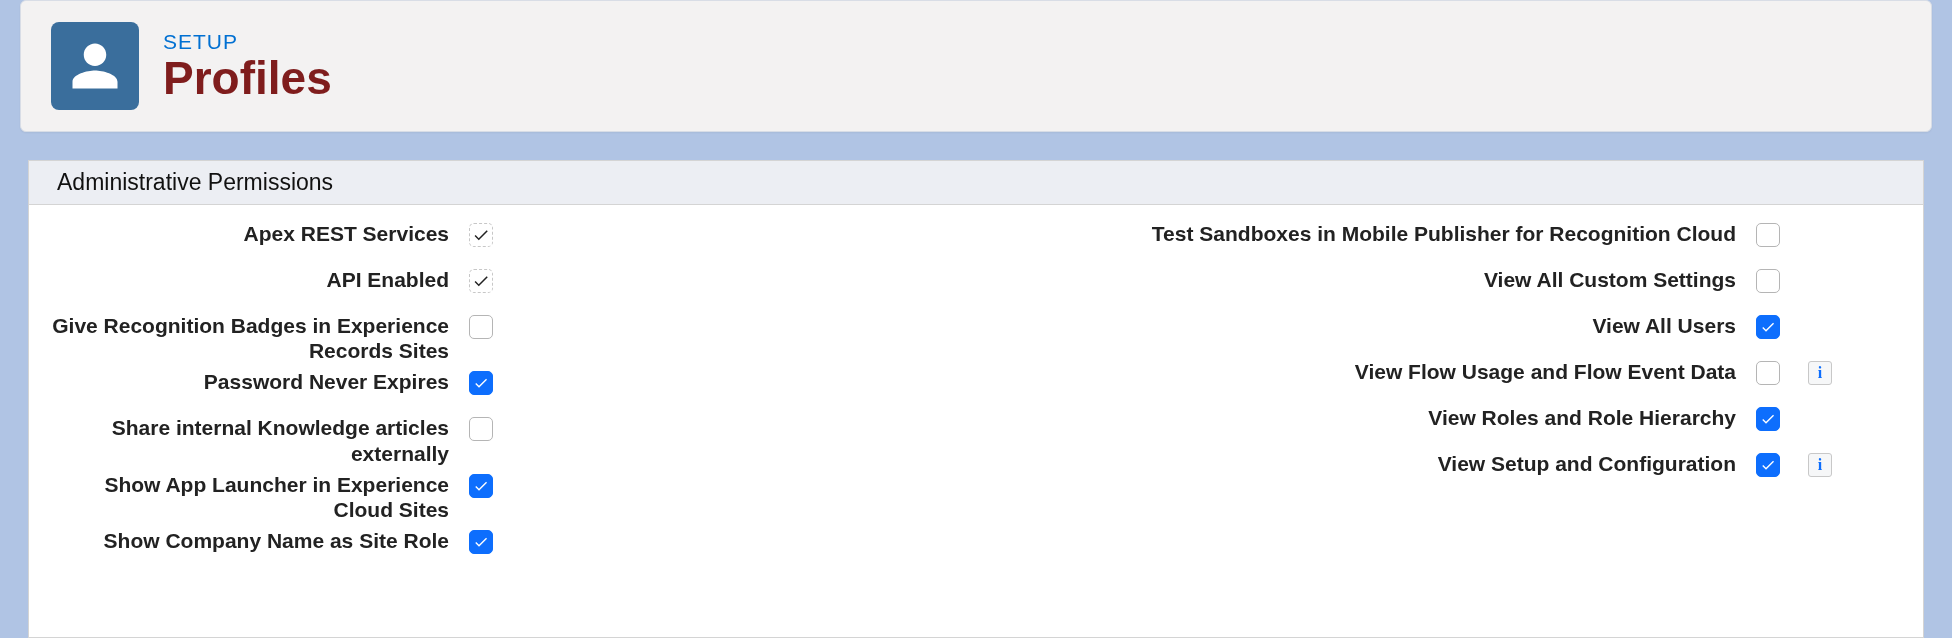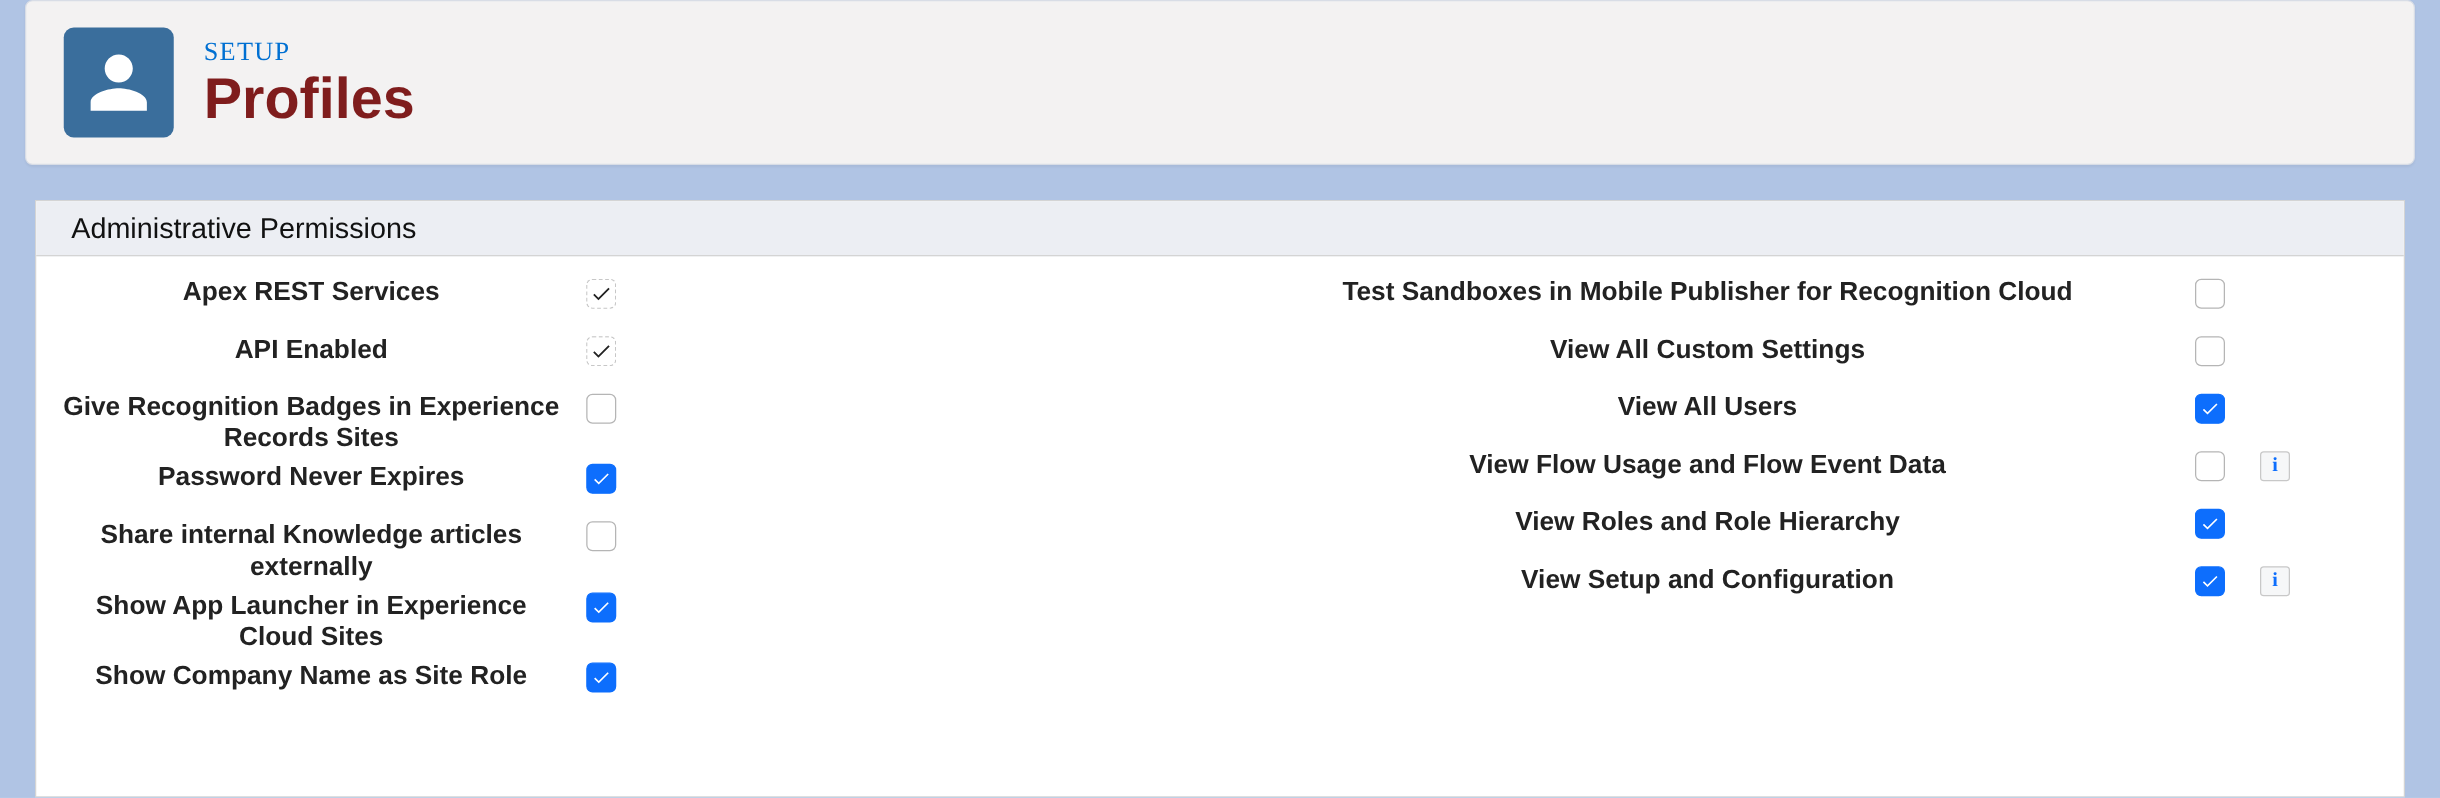--- a/index.html
+++ b/index.html
@@ -40,21 +40,20 @@
     justify-content: center;
     flex-shrink: 0;
   }
   .header-icon svg { width: 54px; height: 54px; fill: #ffffff; }
   .header-text { display: flex; flex-direction: column; }
   .eyebrow {
     color: #0070d2;
     letter-spacing: 1px;
     font-size: 21px;
     font-weight: 400;
-    font-family: Liberation Serif, serif;
   }
   .page-title {
     font-size: 46px;
     font-weight: 700;
     color: #7f1d1d;
     line-height: 1.05;
   }
 
   
   .detail-panel {
@@ -85,21 +84,21 @@
     display: grid;
     grid-template-columns: 420px 48px 30px;
     align-items: flex-start;
     min-height: 46px;
     padding-top: 6px;
   }
   .perm-col.right .perm-row {
     grid-template-columns: 760px 48px 30px;
   }
   .perm-label {
-    text-align: center;
+    text-align: right;
     padding-right: 20px;
     font-size: 21px;
     font-weight: 600;
     color: #222;
     line-height: 1.2;
   }
   .cb-cell { display:flex; align-items:flex-start; padding-top:2px; }
   .info-cell { display:flex; align-items:flex-start; padding-top:2px; }
 
   

